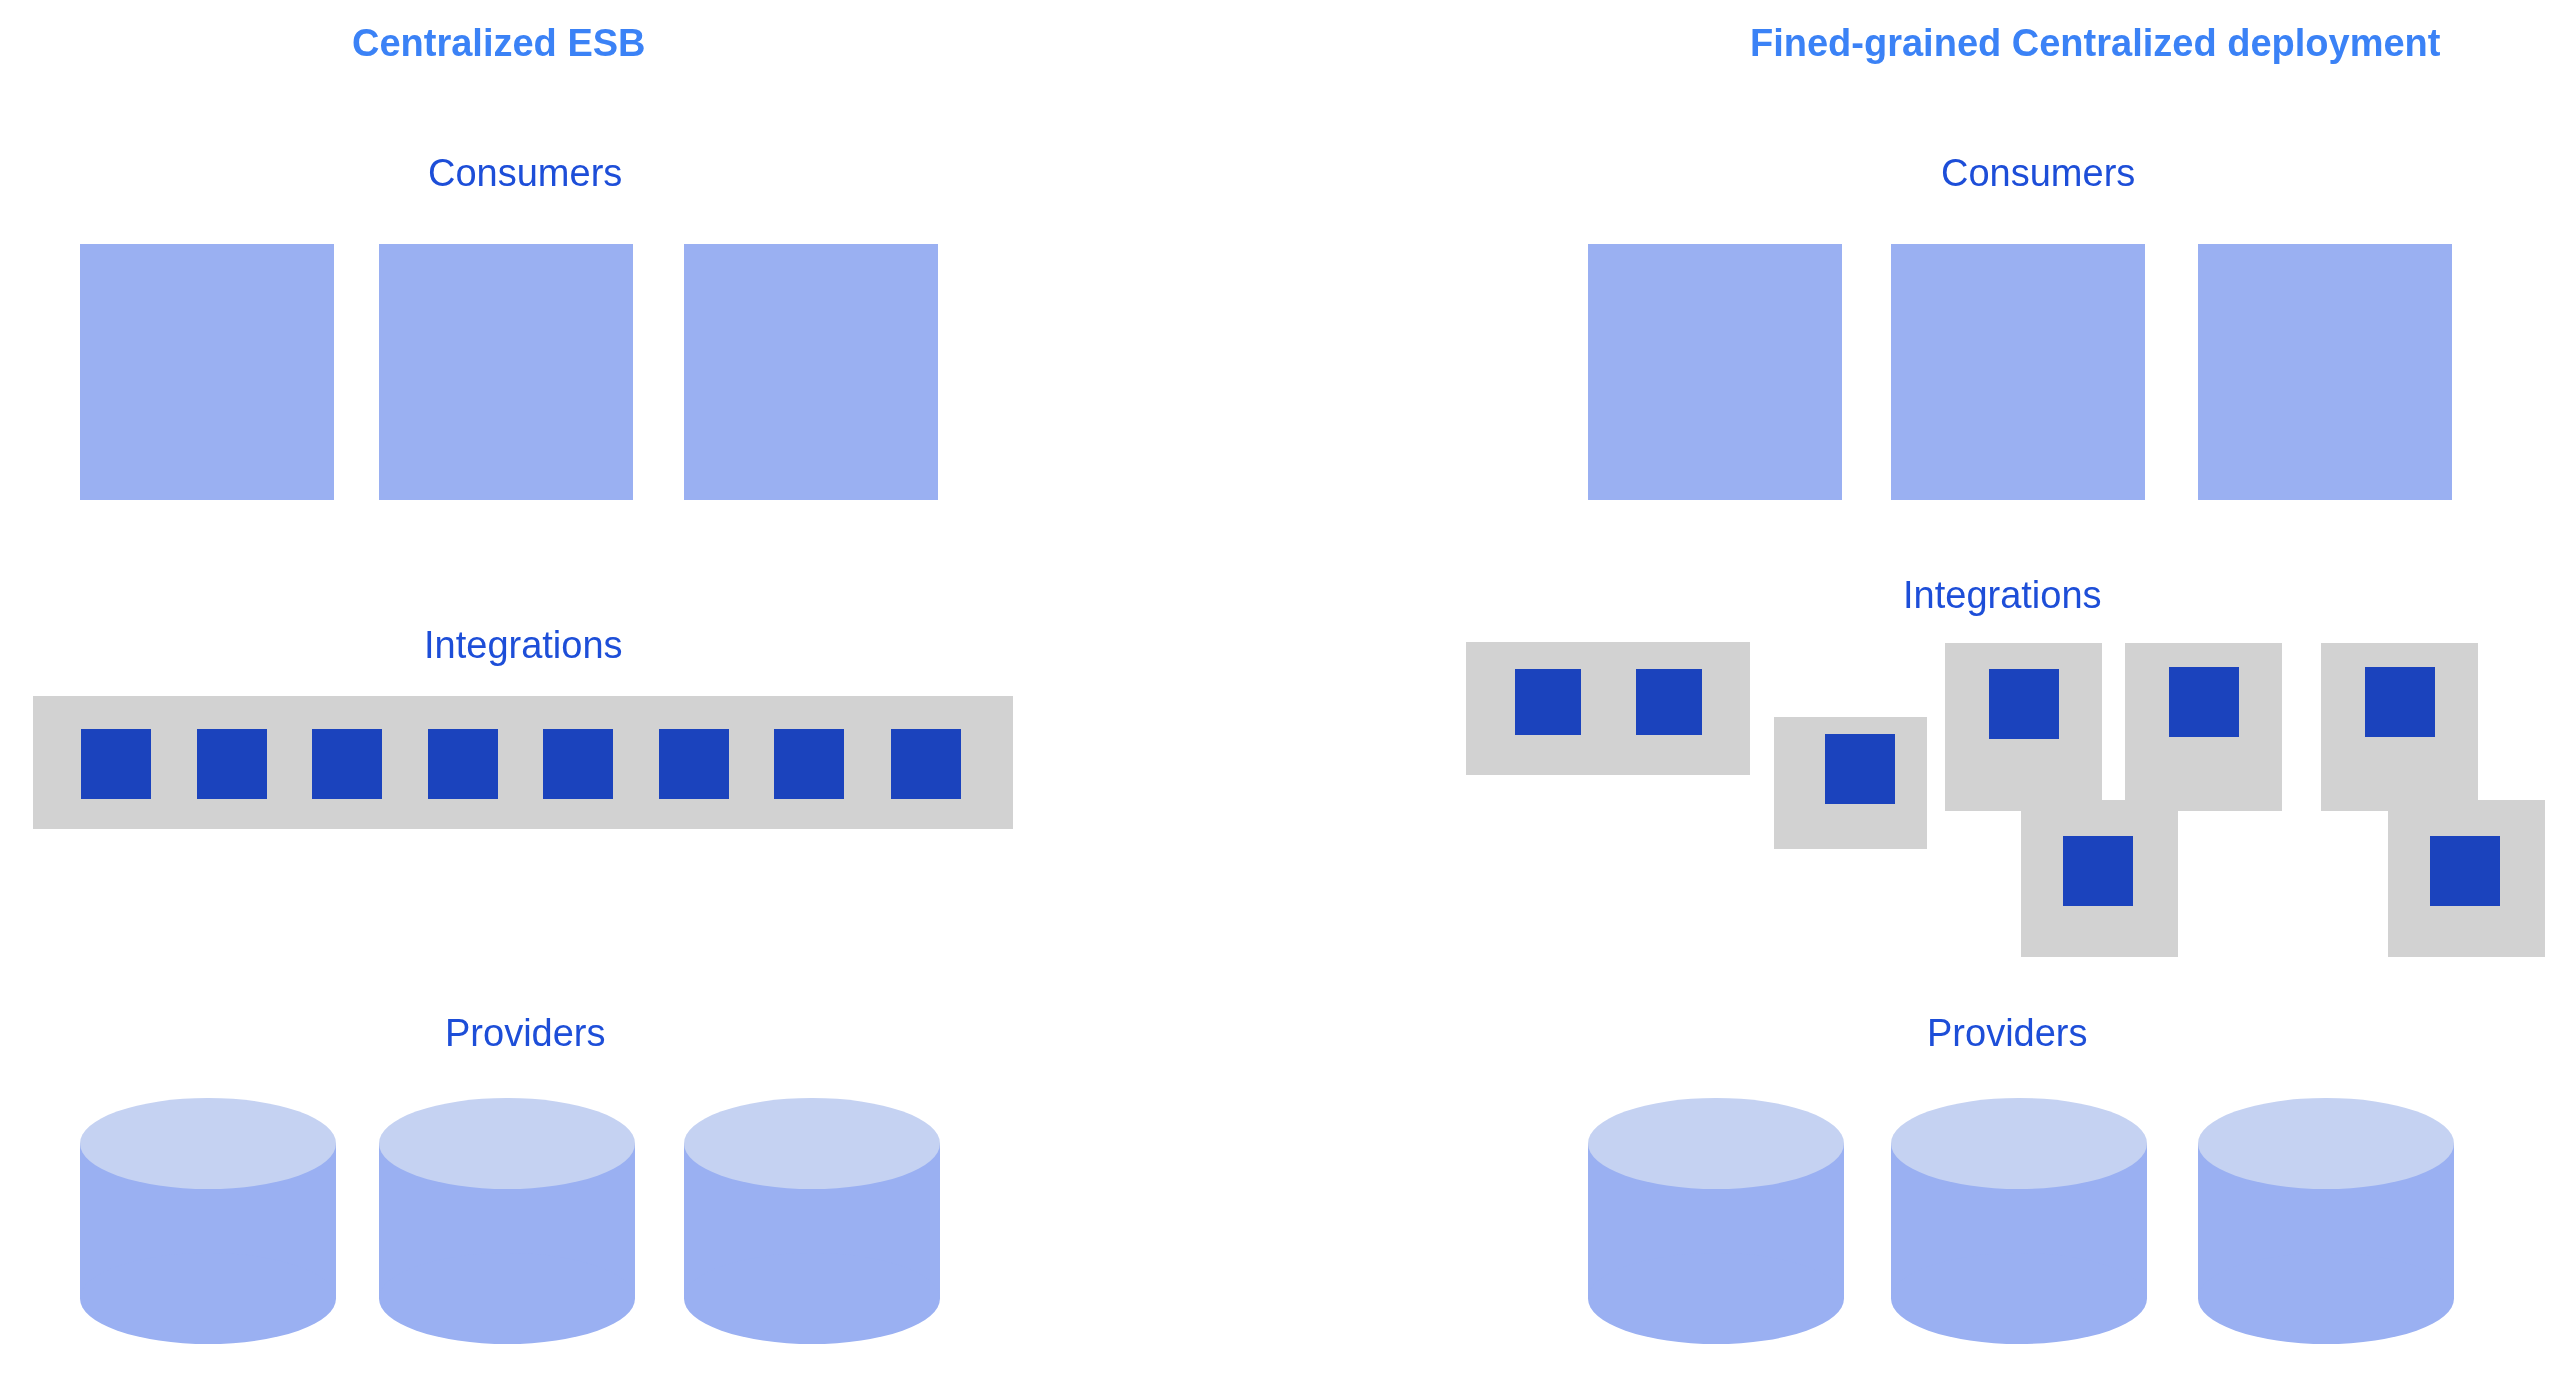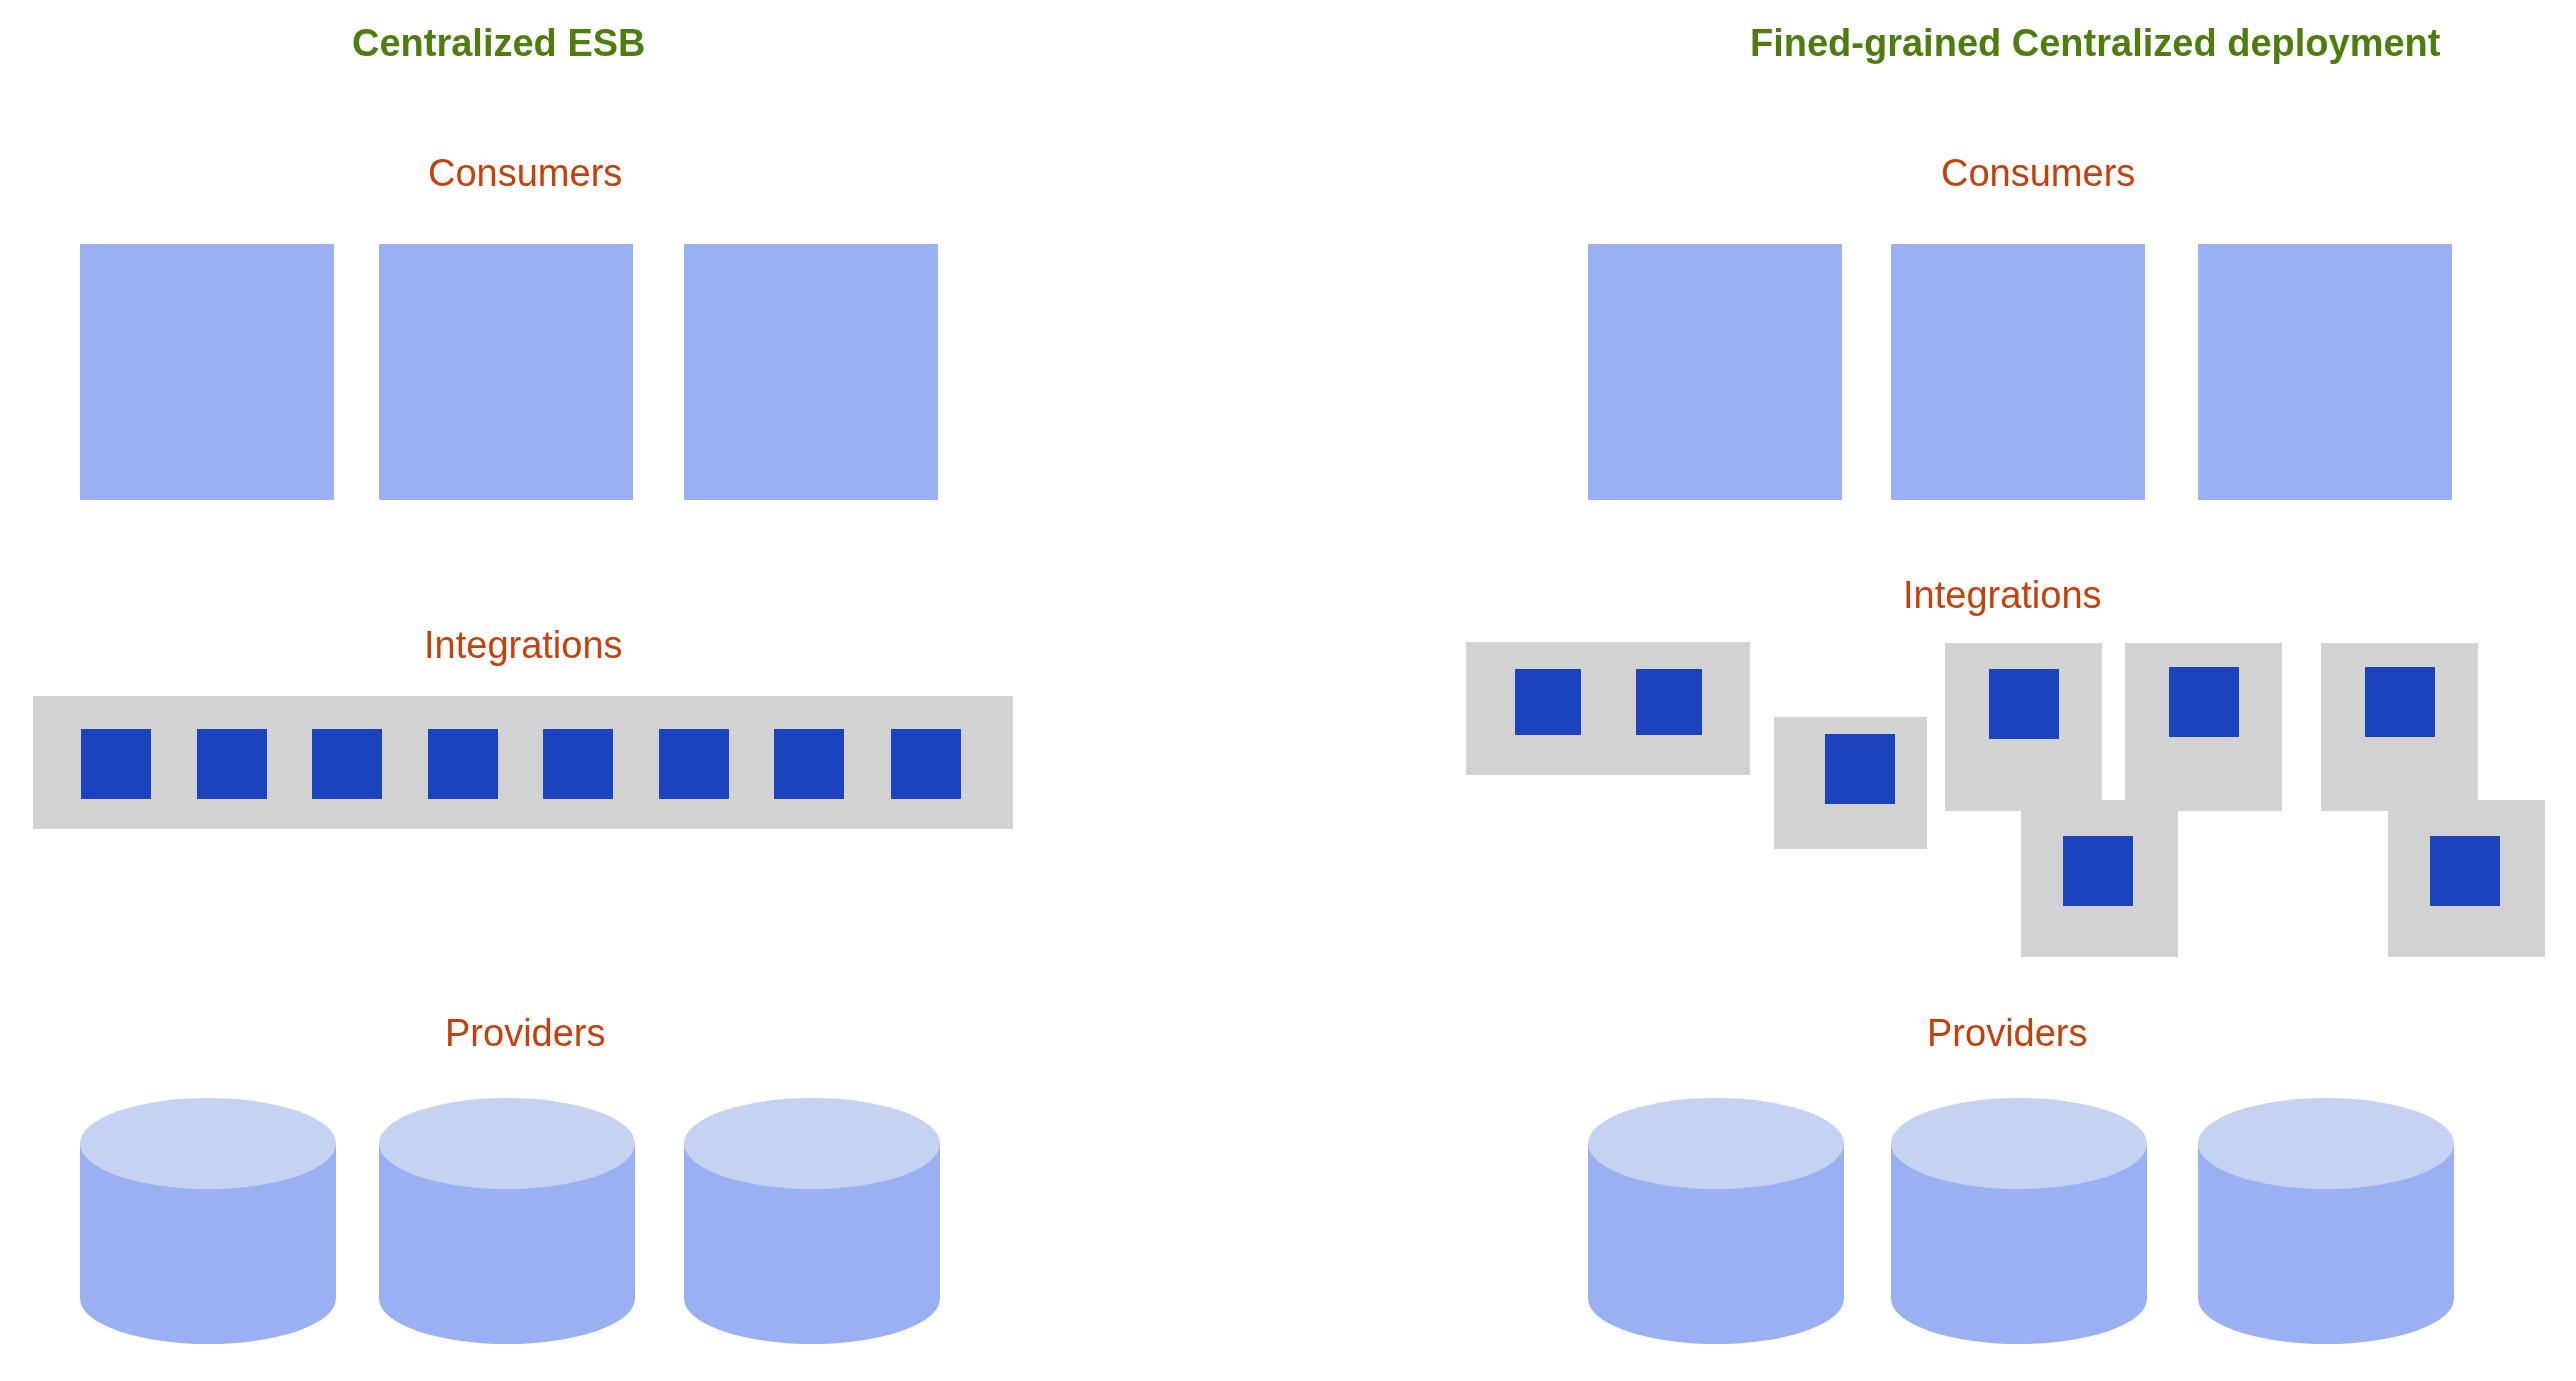--- a/index.html
+++ b/index.html
@@ -18,28 +18,28 @@
     height: 1381px;
     background: #ffffff;
     overflow: hidden;
   }
   .panel-title {
     position: absolute;
     font-weight: bold;
     font-size: 38px;
     line-height: 45px;
     white-space: nowrap;
-    color: #4d7c0f;
+    color: #3b82f6;
   }
   .section-label {
     position: absolute;
     font-size: 38px;
     line-height: 45px;
     white-space: nowrap;
-    color: #c2410c;
+    color: #1d4ed8;
     font-weight: normal;
   }
   .consumer-box {
     position: absolute;
     background: #9ab0f2;
   }
   .esb-bar {
     position: absolute;
     background: #d2d2d2;
   }

